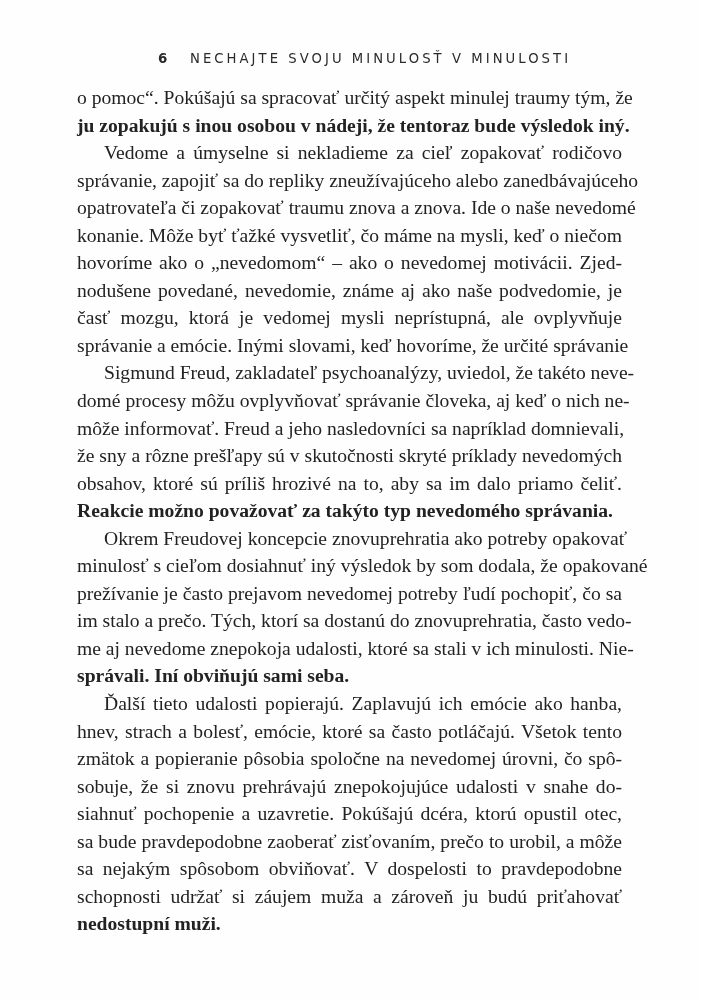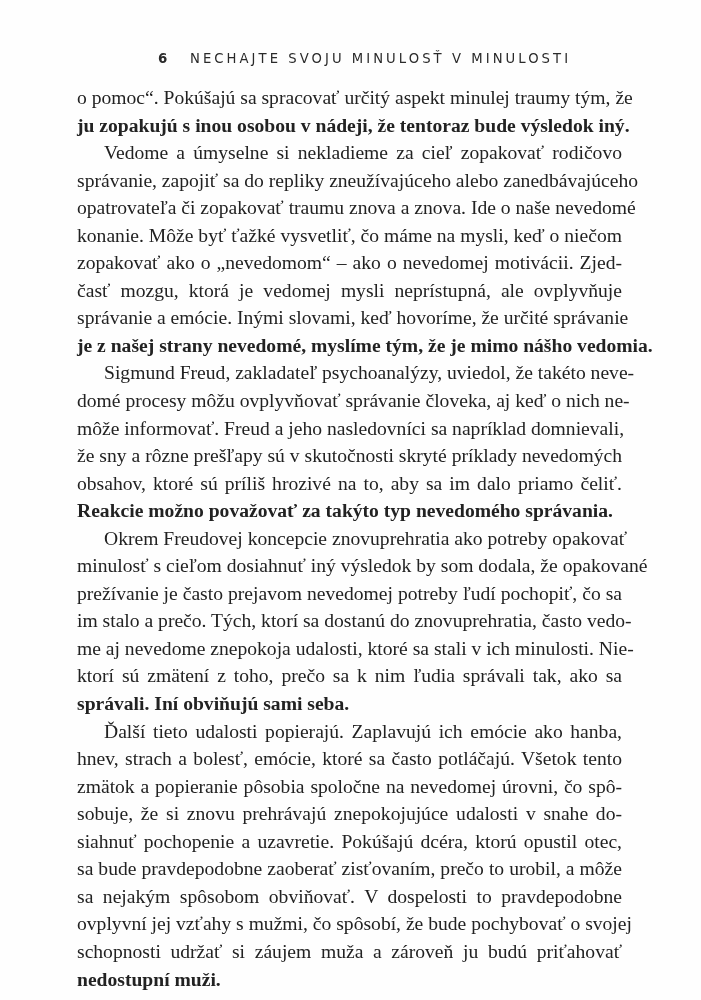--- a/index.html
+++ b/index.html
@@ -37,51 +37,49 @@
     <div>
       <div class="line">o pomoc“. Pokúšajú sa spracovať určitý aspekt minulej traumy tým, že</div>
       <div class="line last">ju zopakujú s inou osobou v nádeji, že tentoraz bude výsledok iný.</div>
     </div>
 
     <div>
       <div class="line indent">Vedome a úmyselne si nekladieme za cieľ zopakovať rodičovo</div>
       <div class="line">správanie, zapojiť sa do repliky zneužívajúceho alebo zanedbávajúceho</div>
       <div class="line">opatrovateľa či zopakovať traumu znova a znova. Ide o naše nevedomé</div>
       <div class="line">konanie. Môže byť ťažké vysvetliť, čo máme na mysli, keď o niečom</div>
-      <div class="line">zopakovať ako o „nevedomom“ – ako o nevedomej motivácii. Zjed-</div>
+      <div class="line">hovoríme ako o „nevedomom“ – ako o nevedomej motivácii. Zjed-</div>
+      <div class="line">nodušene povedané, nevedomie, známe aj ako naše podvedomie, je</div>
       <div class="line">časť mozgu, ktorá je vedomej mysli neprístupná, ale ovplyvňuje</div>
       <div class="line">správanie a emócie. Inými slovami, keď hovoríme, že určité správanie</div>
-      <div class="line last">je z našej strany nevedomé, myslíme tým, že je mimo nášho vedomia.</div>
     </div>
 
     <div>
       <div class="line indent">Sigmund Freud, zakladateľ psychoanalýzy, uviedol, že takéto neve-</div>
       <div class="line">domé procesy môžu ovplyvňovať správanie človeka, aj keď o nich ne-</div>
       <div class="line">môže informovať. Freud a jeho nasledovníci sa napríklad domnievali,</div>
       <div class="line">že sny a rôzne prešľapy sú v skutočnosti skryté príklady nevedomých</div>
       <div class="line">obsahov, ktoré sú príliš hrozivé na to, aby sa im dalo priamo čeliť.</div>
       <div class="line last">Reakcie možno považovať za takýto typ nevedomého správania.</div>
     </div>
 
     <div>
       <div class="line indent">Okrem Freudovej koncepcie znovuprehratia ako potreby opakovať</div>
       <div class="line">minulosť s cieľom dosiahnuť iný výsledok by som dodala, že opakované</div>
       <div class="line">prežívanie je často prejavom nevedomej potreby ľudí pochopiť, čo sa</div>
       <div class="line">im stalo a prečo. Tých, ktorí sa dostanú do znovuprehratia, často vedo-</div>
       <div class="line">me aj nevedome znepokoja udalosti, ktoré sa stali v ich minulosti. Nie-</div>
-      <div class="line">ktorí sú zmätení z toho, prečo sa k nim ľudia správali tak, ako sa</div>
       <div class="line last">správali. Iní obviňujú sami seba.</div>
     </div>
 
     <div>
       <div class="line indent">Ďalší tieto udalosti popierajú. Zaplavujú ich emócie ako hanba,</div>
       <div class="line">hnev, strach a bolesť, emócie, ktoré sa často potláčajú. Všetok tento</div>
       <div class="line">zmätok a popieranie pôsobia spoločne na nevedomej úrovni, čo spô-</div>
       <div class="line">sobuje, že si znovu prehrávajú znepokojujúce udalosti v snahe do-</div>
       <div class="line">siahnuť pochopenie a uzavretie. Pokúšajú dcéra, ktorú opustil otec,</div>
       <div class="line">sa bude pravdepodobne zaoberať zisťovaním, prečo to urobil, a môže</div>
       <div class="line">sa nejakým spôsobom obviňovať. V dospelosti to pravdepodobne</div>
-      <div class="line">ovplyvní jej vzťahy s mužmi, čo spôsobí, že bude pochybovať o svojej</div>
       <div class="line">schopnosti udržať si záujem muža a zároveň ju budú priťahovať</div>
       <div class="line last">nedostupní muži.</div>
     </div>
   </div>
 </div>
 
 </body></html>

